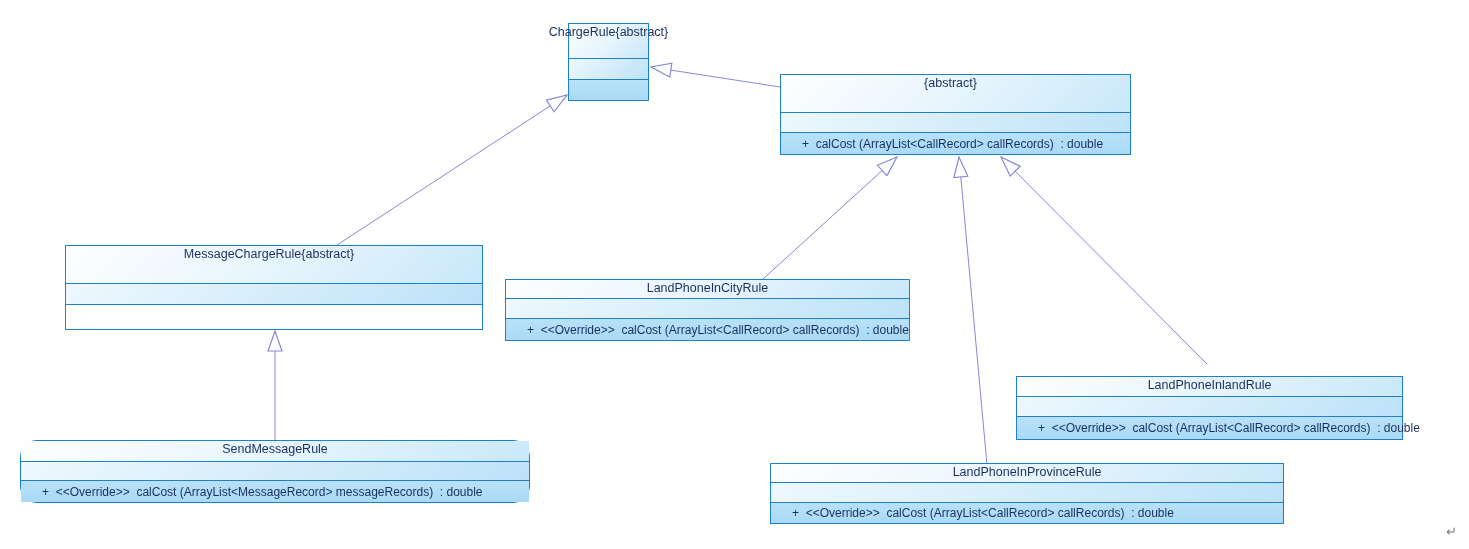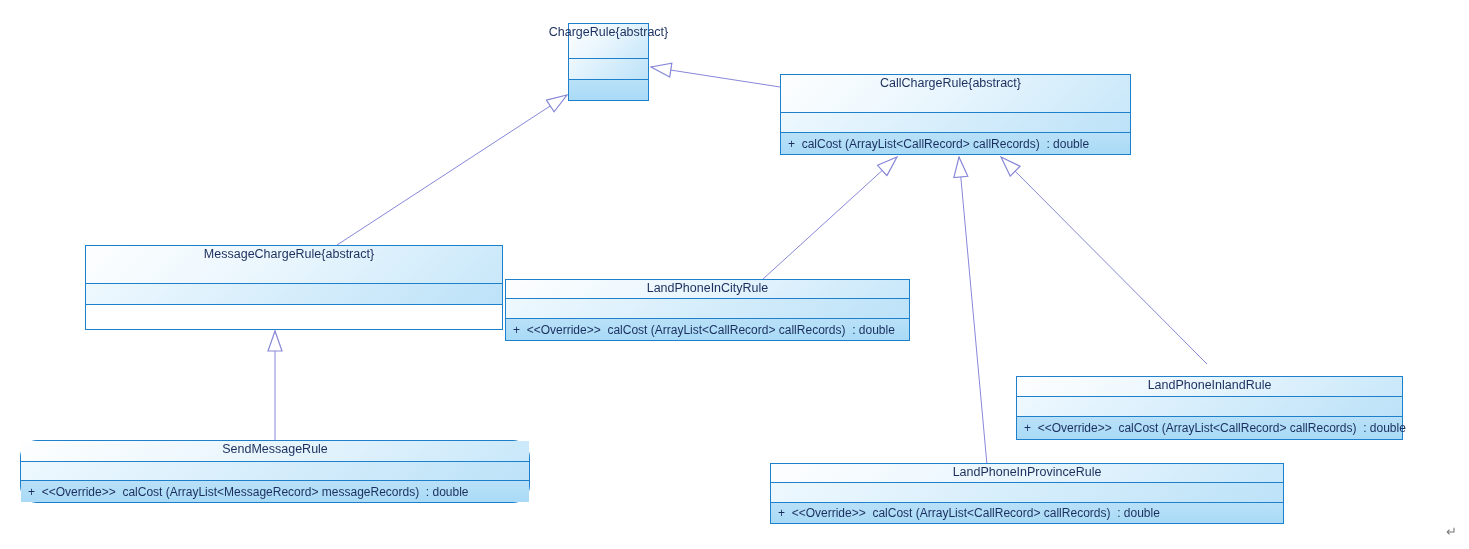--- a/index.html
+++ b/index.html
@@ -59,34 +59,34 @@
     border-bottom: 1px solid #1e7fcb;
     box-sizing: border-box;
   }
   .c-methods {
     background: linear-gradient(180deg, #b9e1f8 0%, #a9daf6 100%);
     flex: 1;
     display: flex;
     align-items: center;
   }
   .c-method {
-    padding-left: 7px;
+    padding-left: 21px;
     font-size: 12px;
     white-space: pre;
   }
   
   #box-chargerule        { left: 568px;  top: 23px;  width: 81px;  height: 78px; }
   #box-chargerule .c-title   { height: 35px; }
   #box-chargerule .c-attrs   { height: 21px; }
 
   #box-callchargerule    { left: 780px;  top: 74px;  width: 351px; height: 81px; }
   #box-callchargerule .c-title { height: 38px; }
   #box-callchargerule .c-attrs { height: 20px; }
 
-  #box-messagechargerule { left: 65px;   top: 245px; width: 418px; height: 85px; margin-left: 20px; }
+  #box-messagechargerule { left: 65px;   top: 245px; width: 418px; height: 85px; }
   #box-messagechargerule .c-title { height: 38px; }
   #box-messagechargerule .c-attrs { height: 21px; }
 
   #box-landphoneincityrule { left: 505px; top: 279px; width: 405px; height: 62px; }
   #box-landphoneincityrule .c-title { height: 19px; }
   #box-landphoneincityrule .c-attrs { height: 20px; }
 
   #box-landphoneinlandrule { left: 1016px; top: 376px; width: 387px; height: 64px; }
   #box-landphoneinlandrule .c-title { height: 20px; }
   #box-landphoneinlandrule .c-attrs { height: 20px; }
@@ -133,21 +133,20 @@
       <div class="c-stereo">{abstract}</div>
     </div>
     <div class="c-attrs"></div>
     <div class="c-methods">
       <div class="c-method"></div>
     </div>
   </div>
 
   <div class="uml-class" id="box-callchargerule">
     <div class="c-title">
-      <div class="c-name">CallChargeRule</div>
       <div class="c-stereo">{abstract}</div>
     </div>
     <div class="c-attrs"></div>
     <div class="c-methods">
       <div class="c-method">+  calCost (ArrayList&lt;CallRecord&gt; callRecords)  : double</div>
     </div>
   </div>
 
   <div class="uml-class" id="box-messagechargerule">
     <div class="c-title">

